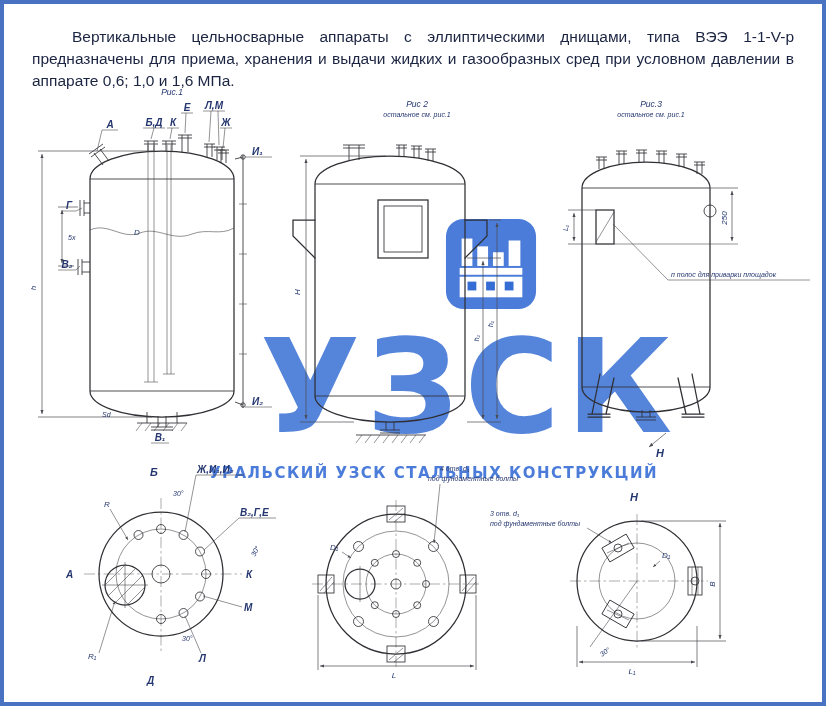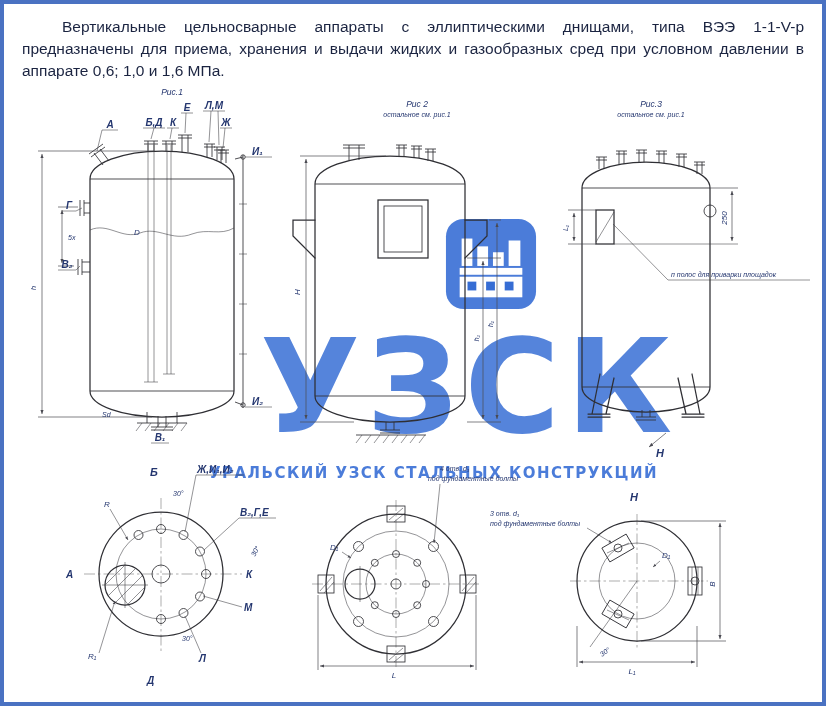--- a/index.html
+++ b/index.html
@@ -1,17 +1,17 @@
 <!DOCTYPE html>
 <html><head>
 <meta charset="utf-8">
 <style>
   html,body{margin:0;padding:0;background:#fff;}
   .page{position:relative;width:826px;height:706px;box-sizing:border-box;border:4px solid #4a72c2;background:#fff;overflow:hidden;font-family:"Liberation Sans",sans-serif;}
-  .intro{position:absolute;top:6px;left:12px;right:12px;margin:6px;font-size:15.5px;line-height:1.42;color:#1b2441;text-align:justify;text-indent:40px;z-index:3;}
+  .intro{position:absolute;top:6px;left:12px;right:12px;margin:16px;font-size:15.5px;line-height:1.42;color:#1b2441;text-align:justify;text-indent:40px;z-index:3;}
   .watermark{position:absolute;inset:0;z-index:1;pointer-events:none;margin-left:41px;}
   .wm-icon{position:absolute;left:399px;top:213px;width:94px;height:94px;}
   .wm-letters{position:absolute;left:215px;top:318px;font-size:130px;line-height:1;font-weight:bold;letter-spacing:6px;color:rgba(43,101,210,0.80);font-family:"DejaVu Sans",sans-serif;white-space:nowrap;}
   .wm-subtitle{position:absolute;left:0;right:0;top:460px;text-align:center;font-size:15px;font-weight:bold;letter-spacing:1.5px;color:rgba(43,101,210,0.85);font-family:"DejaVu Sans",sans-serif;white-space:nowrap;}
   svg.drawing{position:absolute;left:0;top:0;z-index:2;}
   .ln{stroke:#2f2f34;stroke-width:1.25;fill:none;stroke-linecap:round;}
   .md{stroke:#2f2f34;stroke-width:0.85;fill:none;}
   .tn{stroke:#3a3a40;stroke-width:0.55;fill:none;}
   .cl{stroke:#777;stroke-width:0.6;fill:none;stroke-dasharray:11 3 2.5 3;}
   .dim{stroke:#4a4a52;stroke-width:0.7;fill:none;}

